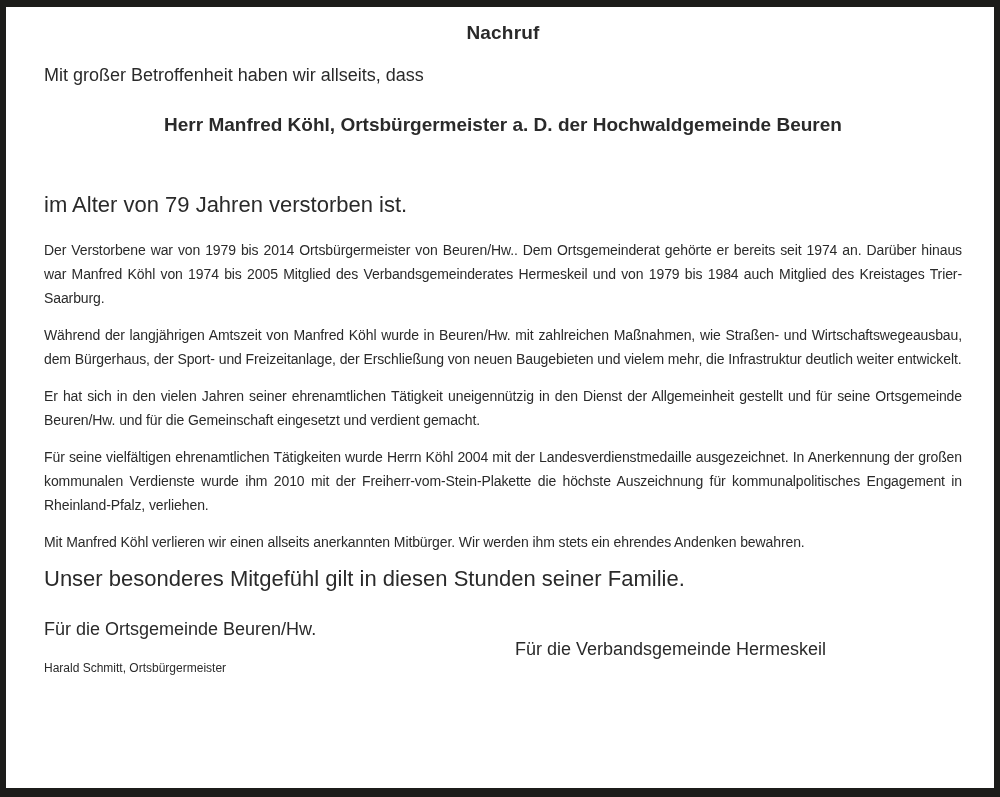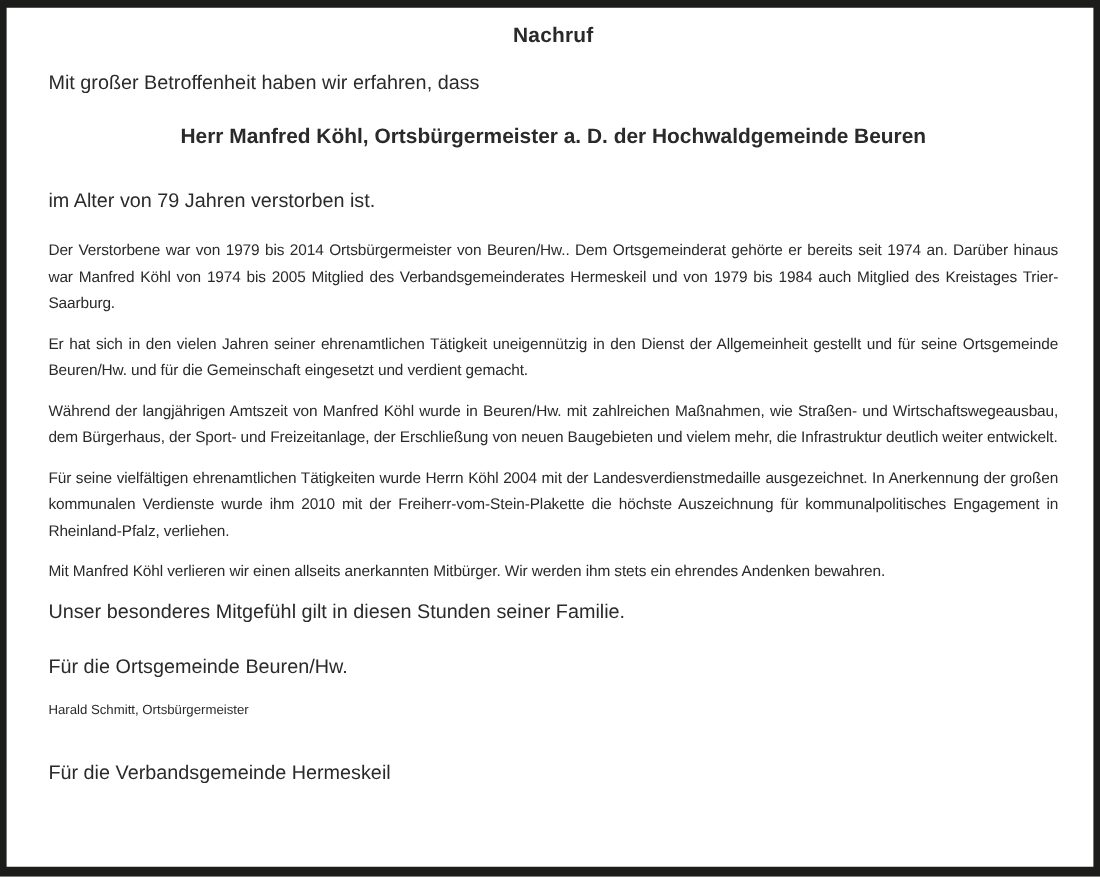--- a/index.html
+++ b/index.html
@@ -35,44 +35,43 @@
     line-height: 24px;
   }
   .headline {
     margin: 23px 0 0 0;
     text-align: center;
     font-size: 19px;
     line-height: 30px;
     font-weight: bold;
   }
   .age-line {
-    margin: 30px 0 0 0;
-    font-size: 18px;
+    margin: 53px 0 0 0;
+    font-size: 22px;
     line-height: 24px;
   }
   .para {
     margin: 13px 0 0 0;
     font-size: 14px;
     line-height: 24px;
     text-align: justify;
     letter-spacing: -0.1px;
   }
   .para.first {
     margin-top: 21px;
   }
   .condolence {
     margin: 13px 0 0 0;
-    font-size: 18px;
+    font-size: 22px;
     line-height: 24px;
   }
   .signatures {
     display: flex;
-    flex-direction: column;
+    flex-direction: row;
     margin-top: 26px;
-    gap: 33px;
   }
   .sig-col {
     display: flex;
     flex-direction: column;
   }
   .sig-col.left {
     width: 51.3%;
     flex: 0 0 auto;
   }
   .sig-col.right {
@@ -89,31 +88,31 @@
     line-height: 24px;
   }
 </style>
 </head>
 <body>
 
 <div class="page">
 
   <div class="title">Nachruf</div>
 
-  <p class="intro">Mit großer Betroffenheit haben wir erfahren, dass</p>
+  <p class="intro">Mit großer Betroffenheit haben wir allseits, dass</p>
 
   <div class="headline">Herr Manfred Köhl, Ortsbürgermeister a. D. der Hochwaldgemeinde Beuren</div>
 
   <p class="age-line">im Alter von 79 Jahren verstorben ist.</p>
 
   <p class="para first">Der Verstorbene war von 1979 bis 2014 Ortsbürgermeister von Beuren/Hw.. Dem Ortsgemeinderat gehörte er bereits seit 1974 an. Darüber hinaus war Manfred Köhl von 1974 bis 2005 Mitglied des Verbandsgemeinderates Hermeskeil und von 1979 bis 1984 auch Mitglied des Kreistages Trier-Saarburg.</p>
 
+  <p class="para">Während der langjährigen Amtszeit von Manfred Köhl wurde in Beuren/Hw. mit zahlreichen Maßnahmen, wie Straßen- und Wirtschaftswegeausbau, dem Bürgerhaus, der Sport- und Freizeitanlage, der Erschließung von neuen Baugebieten und vielem mehr, die Infrastruktur deutlich weiter entwickelt.</p>
+
   <p class="para">Er hat sich in den vielen Jahren seiner ehrenamtlichen Tätigkeit uneigennützig in den Dienst der Allgemeinheit gestellt und für seine Ortsgemeinde Beuren/Hw. und für die Gemeinschaft eingesetzt und verdient gemacht.</p>
-
-  <p class="para">Während der langjährigen Amtszeit von Manfred Köhl wurde in Beuren/Hw. mit zahlreichen Maßnahmen, wie Straßen- und Wirtschaftswegeausbau, dem Bürgerhaus, der Sport- und Freizeitanlage, der Erschließung von neuen Baugebieten und vielem mehr, die Infrastruktur deutlich weiter entwickelt.</p>
 
   <p class="para">Für seine vielfältigen ehrenamtlichen Tätigkeiten wurde Herrn Köhl 2004 mit der Landesverdienstmedaille ausgezeichnet. In Anerkennung der großen kommunalen Verdienste wurde ihm 2010 mit der Freiherr-vom-Stein-Plakette die höchste Auszeichnung für kommunalpolitisches Engagement in Rheinland-Pfalz, verliehen.</p>
 
   <p class="para">Mit Manfred Köhl verlieren wir einen allseits anerkannten Mitbürger. Wir werden ihm stets ein ehrendes Andenken bewahren.</p>
 
   <p class="condolence">Unser besonderes Mitgefühl gilt in diesen Stunden seiner Familie.</p>
 
   <div class="signatures">
     <div class="sig-col left">
       <div class="sig-org">Für die Ortsgemeinde Beuren/Hw.</div>

